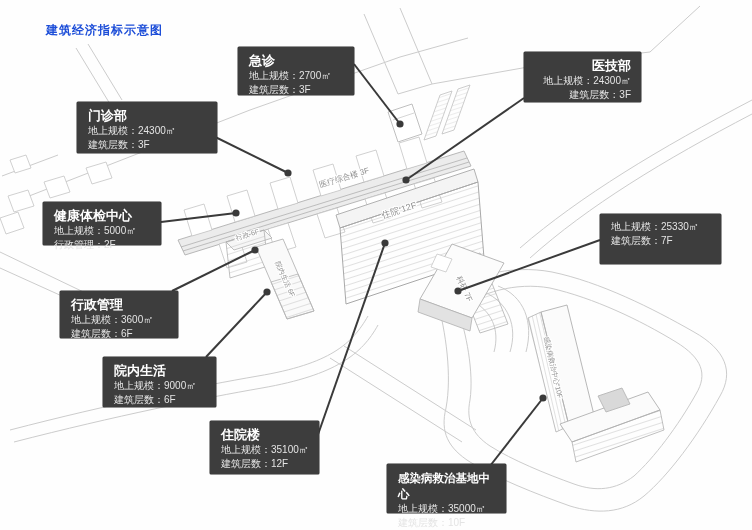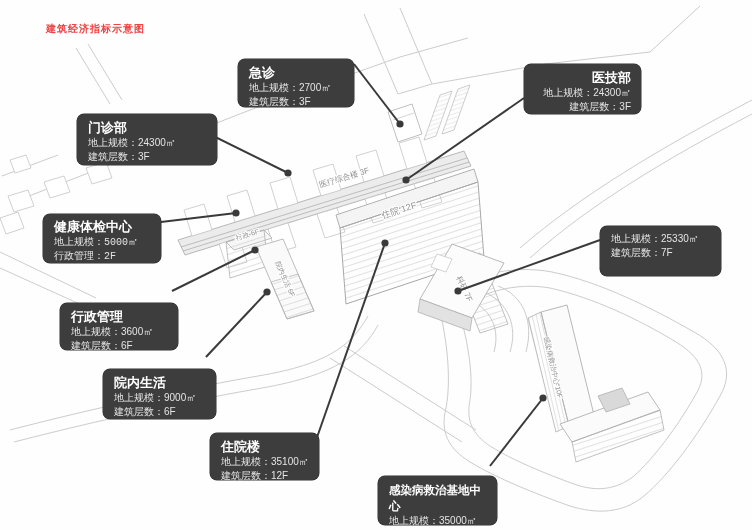--- a/index.html
+++ b/index.html
@@ -1,31 +1,31 @@
 <!DOCTYPE html>
 <html><head>
 <meta charset="utf-8">
 <style>
   html,body{margin:0;padding:0;background:#fff;}
   body{font-family:"Liberation Sans","DejaVu Sans",sans-serif;}
   #stage{position:relative;width:752px;height:530px;background:#fefefe;overflow:hidden;}
   #siteplan{position:absolute;left:0;top:0;}
-  .page-title{position:absolute;left:46px;top:22px;font-size:10px;font-weight:bold;color:#ef4444;letter-spacing:1px;}
-  .label{position:absolute;background:#3d3d3d;border-radius:7px;color:#fff;padding:6px 10px 6px 11px;box-sizing:border-box;box-shadow:0 0 0 0.5px #2e2e2e;margin-top:12px;}
+  .page-title{position:absolute;left:46px;top:22px;font-size:12px;font-weight:bold;color:#1d4ed8;letter-spacing:1px;}
+  .label{position:absolute;background:#3d3d3d;border-radius:1px;color:#fff;padding:6px 10px 6px 11px;box-sizing:border-box;box-shadow:0 0 0 0.5px #2e2e2e;}
   .label .t{font-size:13px;font-weight:bold;line-height:16px;display:block;}
   .label .l{font-size:10px;line-height:14px;color:#e4e4e4;display:block;}
   .lb-emergency{left:238px;top:47px;width:116px;height:48px;}
   .lb-medtech{left:524px;top:52px;width:117px;height:50px;text-align:right;}
   .lb-outpatient{left:77px;top:102px;width:140px;height:51px;}
-  .lb-checkup{left:43px;top:202px;width:118px;height:49px;font-family:Liberation Mono, monospace;}
+  .lb-checkup{left:43px;top:202px;width:118px;height:43px;}
   .lb-research{left:600px;top:214px;width:121px;height:50px;}
   .lb-admin{left:60px;top:291px;width:118px;height:47px;}
   .lb-life{left:103px;top:357px;width:113px;height:50px;}
-  .lb-inpatient{left:210px;top:421px;width:109px;height:47px;}
-  .lb-infection{left:378px;top:464px;width:119px;height:49px;}
+  .lb-inpatient{left:210px;top:421px;width:109px;height:53px;}
+  .lb-infection{left:387px;top:464px;width:119px;height:49px;}
   .lb-infection .t{font-size:11.5px;}
   svg text{font-family:"Liberation Sans","DejaVu Sans",sans-serif;fill:#8f8f8f;paint-order:stroke;stroke:#ffffff;stroke-width:2px;}
 </style>
 </head>
 <body>
 
 <div id="stage">
 
   <svg id="siteplan" width="752" height="530" viewBox="0 0 752 530">
     <defs>

